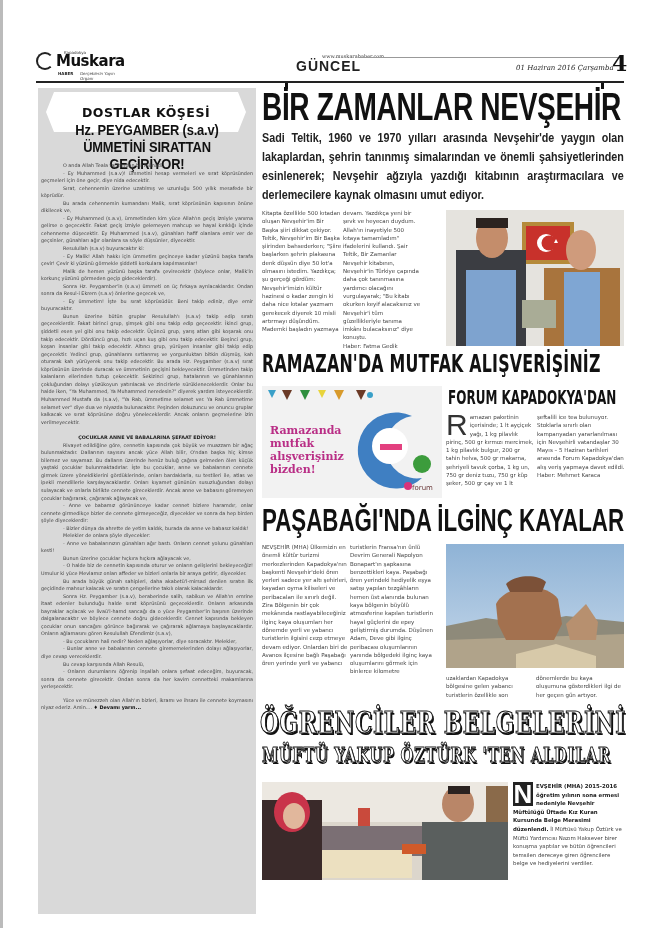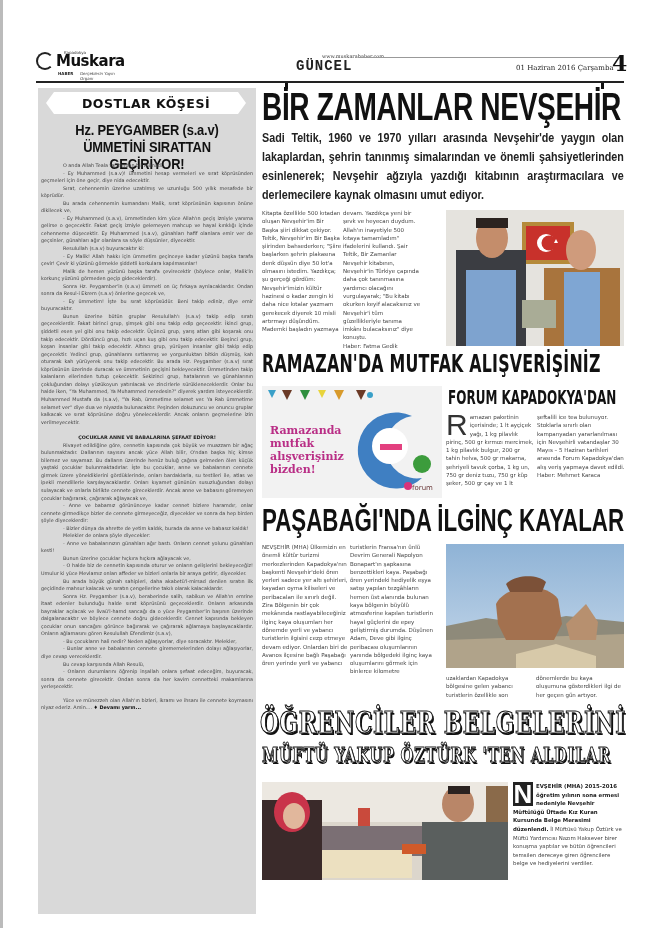--- a/index.html
+++ b/index.html
@@ -7,30 +7,30 @@
   .page { position: absolute; left: 0; top: 0; width: 660px; height: 928px; background: #fff; }
   .edge-line { position: absolute; left: 0; top: 0; width: 3px; height: 928px; background: #bbb; }
 
   
   .masthead { position: absolute; left: 36px; top: 50px; width: 90px; height: 28px; }
   .logo-mark { position: absolute; left: 0; top: 2px; width: 18px; height: 18px; border: 2px solid #222; border-radius: 50%; border-right-color: transparent; }
   .logo-small { position: absolute; left: 28px; top: 0; font-size: 4px; color: #333; }
   .logo-name { position: absolute; left: 20px; top: 2px; font-family: "DejaVu Sans", sans-serif; font-weight: bold; font-size: 15px; letter-spacing: -0.5px; color: #111; text-align: center; }
   .logo-sub { position: absolute; left: 22px; top: 21px; font-size: 4px; color: #222; font-weight: bold; }
   .logo-script { position: absolute; left: 44px; top: 21px; font-size: 4px; color: #444; font-style: italic; }
-  .section-label { position: absolute; left: 296px; top: 58px; font-family: Liberation Mono, monospace; font-weight: bold; font-size: 14px; letter-spacing: 1px; color: #222; }
+  .section-label { position: absolute; left: 296px; top: 58px; font-family: Liberation Sans, sans-serif; font-weight: bold; font-size: 14px; letter-spacing: 1px; color: #222; }
   .website { position: absolute; left: 322px; top: 53px; font-family: "DejaVu Serif", serif; font-size: 5px; color: #333; }
   .header-rule { position: absolute; left: 358px; top: 57px; width: 260px; height: 1px; background: #999; }
-  .date { position: absolute; left: 516px; top: 64px; font-family: "DejaVu Serif", serif; font-size: 7px; color: #222; }
+  .date { position: absolute; left: 516px; top: 64px; font-family: "DejaVu Serif", serif; font-size: 7px; color: #222; font-style: italic; }
   .page-num { position: absolute; left: 612px; top: 50px; font-family: "DejaVu Serif", serif; font-weight: bold; font-size: 22px; color: #111; }
   .top-rule { position: absolute; left: 36px; top: 81px; width: 588px; height: 2px; background: #222; }
 
   
   .left-box { position: absolute; left: 38px; top: 88px; width: 218px; height: 826px; background: #d9d9d9; }
-  .banner { position: absolute; left: 46px; top: 92px; width: 200px; height: 22px; background: #fff; clip-path: polygon(4% 0, 96% 0, 100% 50%, 96% 100%, 4% 100%, 0 50%); display: flex; align-items: center; justify-content: center; }
+  .banner { position: absolute; left: 46px; top: 92px; width: 200px; height: 40px; background: #fff; clip-path: polygon(4% 0, 96% 0, 100% 50%, 96% 100%, 4% 100%, 0 50%); display: flex; align-items: center; justify-content: center; }
   .banner span { font-family: "DejaVu Sans", sans-serif; font-weight: bold; font-size: 12.5px; letter-spacing: 0.5px; color: #111; }
   .left-title { position: absolute; left: 40px; top: 121px; width: 214px; text-align: center; font-family: "Liberation Sans", sans-serif; font-weight: bold; font-size: 15px; line-height: 17px; color: #111; transform: scaleX(0.86); transform-origin: center; letter-spacing: -0.2px; }
   .left-text { position: absolute; left: 41px; top: 162px; width: 212px; font-family: "DejaVu Sans", sans-serif; font-size: 4.85px; line-height: 7.55px; color: #444; text-align: justify; }
   .left-text p { text-indent: 22px; }
   .left-text .subhead { text-align: center; font-weight: bold; color: #222; text-indent: 0; margin-top: 8px; }
   .left-text .spacer { height: 6px; }
   .left-text b { color: #111; }
 
   
   .h1 { position: absolute; left: 262px; top: 87px; width: 362px; font-family: "Liberation Sans", sans-serif; font-weight: bold; font-size: 39px; line-height: 40px; color: #111; white-space: nowrap; transform: scaleX(0.72); transform-origin: left; letter-spacing: -0.5px; }

